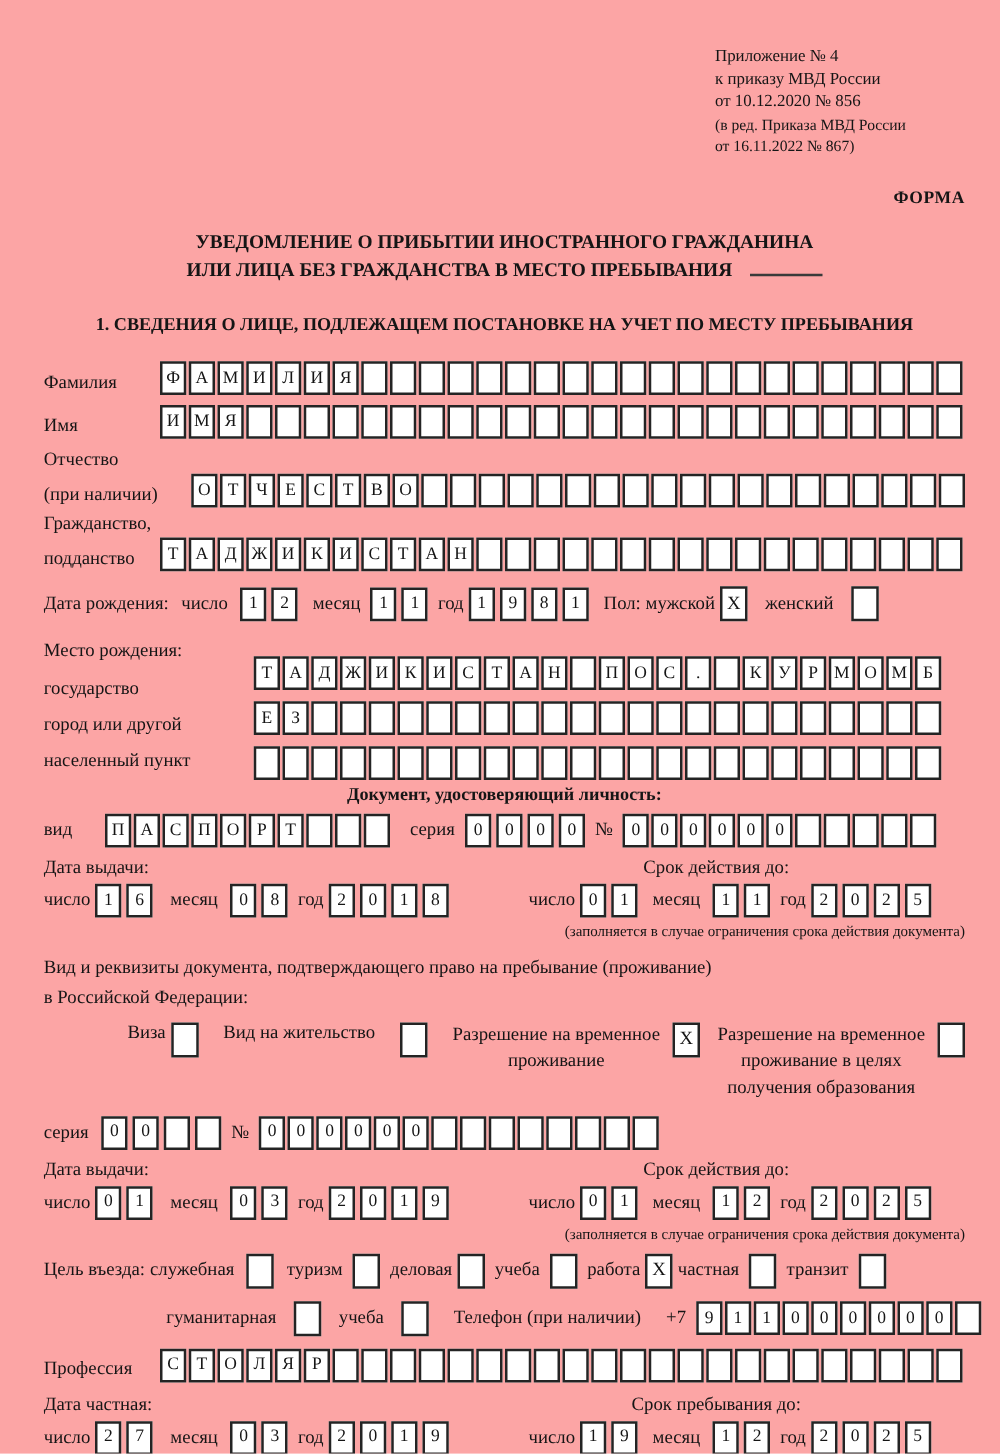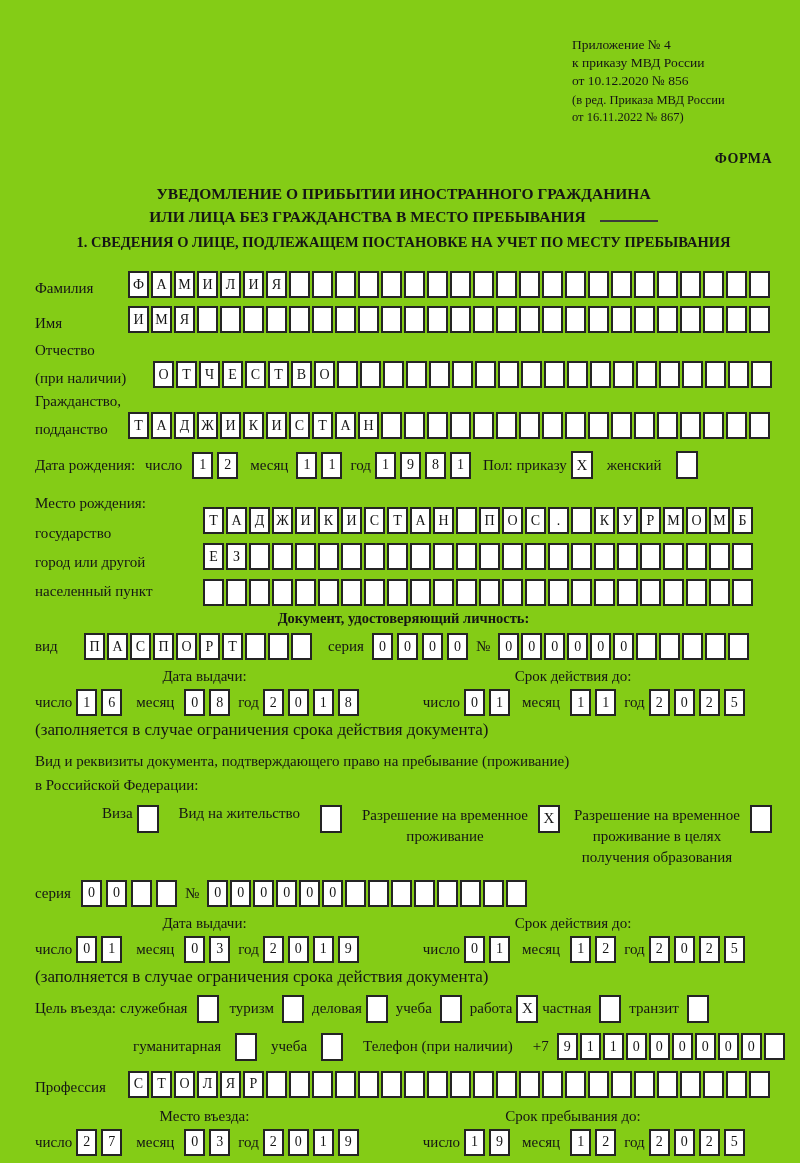--- a/index.html
+++ b/index.html
@@ -1,40 +1,40 @@
 <!DOCTYPE html>
 <html><head>
 <meta charset="utf-8">
 <style>
   html,body{margin:0;padding:0;background:#fff;}
   .page{width:800px;height:1163px;box-sizing:border-box;position:relative;
         font-family:"Liberation Serif", serif;color:#151515;
-        padding:36px 28px 0 35px;overflow:hidden;background:#84cc16;}
+        padding:36px 28px 0 35px;overflow:hidden;background:#fca5a5;}
   .annex{margin-left:auto;width:200px;font-size:13.5px;line-height:1.32;}
   .annex .small{font-size:12.5px;}
   .forma{font-weight:bold;font-size:14px;text-align:right;margin-top:26px;letter-spacing:.5px;}
   .title{text-align:center;font-weight:bold;font-size:15.5px;margin-top:16px;line-height:1.45;}
   .blank-line{display:inline-block;width:58px;border-bottom:2px solid #3a3a3a;height:12px;margin-left:14px;}
-  .sect{font-weight:bold;font-size:14.5px;text-align:center;margin-top:6px;}
+  .sect{font-weight:bold;font-size:14.5px;text-align:center;margin-top:24px;}
   .frow{display:flex;align-items:flex-end;margin-top:8px;}
   .lbl{font-size:15px;flex:none;line-height:1.3;}
   .boxes{display:flex;flex-wrap:nowrap;}
   .cell{flex:none;display:inline-flex;align-items:center;justify-content:center;
         width:17px;height:23px;border:2px solid #242424;margin-right:2px;
         font-size:14px;background:#fff;}
   .dcell{margin-right:4px;}
   .cb{flex:none;display:inline-flex;align-items:center;justify-content:center;
       width:18px;height:24px;border:2px solid #242424;font-size:15px;background:#fff;}
   .inlinerow{display:flex;align-items:center;}
   .center-bold{text-align:center;font-weight:bold;font-size:14.5px;margin-top:10px;}
   .hdr2{display:flex;margin-top:8px;font-size:15px;}
-  .hdr2 .h-left{width:46%;text-align:center;font-family:Liberation Serif, serif;}
+  .hdr2 .h-left{width:46%;text-align:left;font-family:Liberation Serif, serif;}
   .hdr2 .h-right{width:54%;text-align:center;}
   .dates2{display:flex;align-items:center;margin-top:4px;font-size:15px;}
-  .note{font-size:17px;margin-top:4px;}
+  .note{font-size:12px;text-align:right;margin-top:4px;}
   .para{font-size:15px;margin-top:10px;line-height:1.55;}
   .ckrow{display:flex;align-items:flex-start;margin-top:8px;font-size:15px;justify-content:flex-end;}
   .ckitem{display:flex;align-items:flex-start;}
   .cklines{text-align:center;line-height:1.4;}
   .gap4{width:4px;flex:none;} .gap8{width:8px;flex:none;} .gap10{width:10px;flex:none;}
   .gap14{width:14px;flex:none;} .gap20{width:20px;flex:none;}
   .lblcol{display:block;}
 </style>
 </head>
 <body>
@@ -218,21 +218,21 @@
     <div class="gap4"></div>
     <span class="lbl">год</span>
     <div class="gap4"></div>
     <div class="boxes">
         <span class="cell dcell">1</span>
         <span class="cell dcell">9</span>
         <span class="cell dcell">8</span>
         <span class="cell dcell">1</span>
       </div>
     <div class="gap8"></div>
-    <span class="lbl">Пол: приказу</span>
+    <span class="lbl">Пол: мужской</span>
     <div class="gap4"></div>
     <span class="cb">X</span>
     <div class="gap14"></div>
     <span class="lbl">женский</span>
     <div class="gap14"></div>
     <span class="cb"></span>
   </div>
 
   <div class="frow" style="margin-top:10px">
     <div class="lbl lblcol" style="width:168px;line-height:1.95">
@@ -631,21 +631,21 @@
         <span class="cell"></span>
         <span class="cell"></span>
         <span class="cell"></span>
         <span class="cell"></span>
         <span class="cell"></span>
         <span class="cell"></span>
       </div>
   </div>
 
   <div class="hdr2" style="margin-top:10px">
-    <div class="h-left">Место въезда:</div>
+    <div class="h-left">Дата частная:</div>
     <div class="h-right">Срок пребывания до:</div>
   </div>
 
   <div class="dates2">
     <span>число</span>
       <div class="gap4"></div>
     <div class="boxes">
         <span class="cell dcell">2</span>
         <span class="cell dcell">7</span>
       </div>

